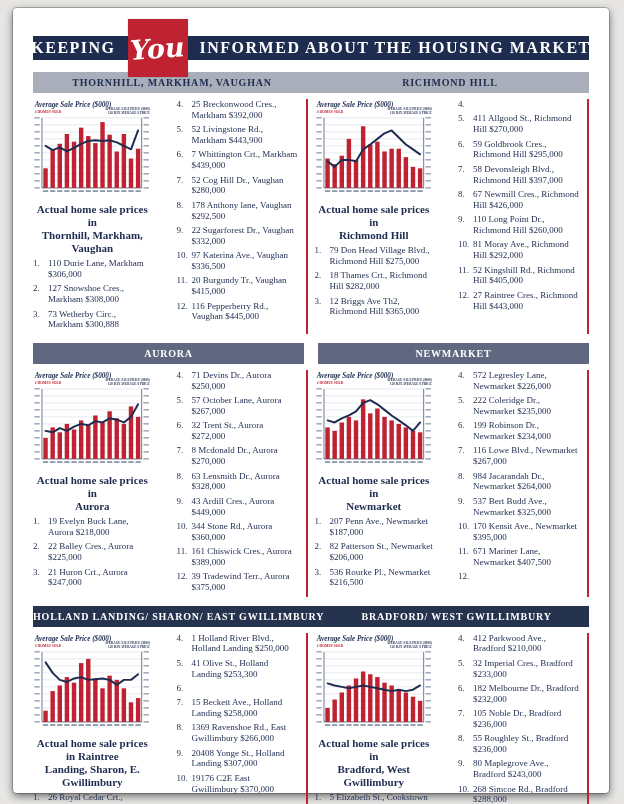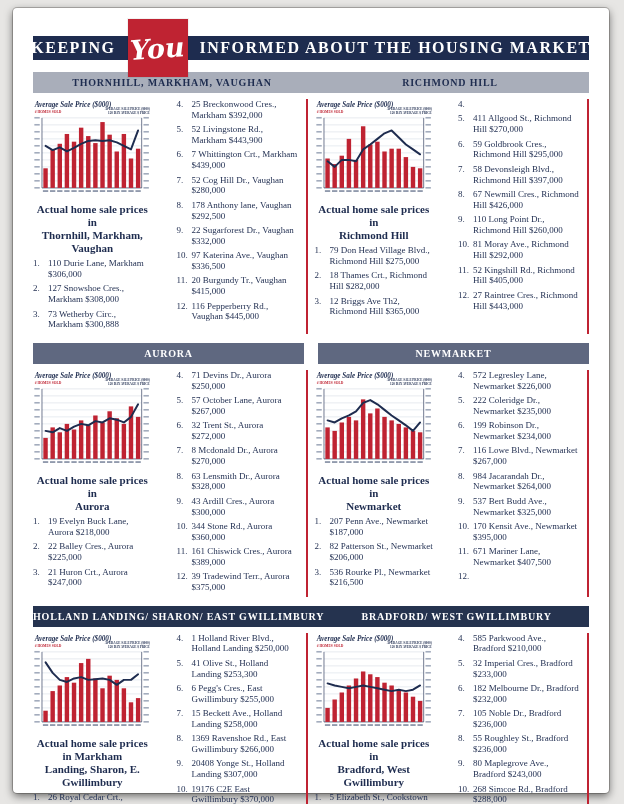--- a/index.html
+++ b/index.html
@@ -467,21 +467,21 @@
               <div class="item">
                 <span class="num">7.</span>
                 <span class="txt">8 Mcdonald Dr., Aurora $270,000</span>
               </div>
               <div class="item">
                 <span class="num">8.</span>
                 <span class="txt">63 Lensmith Dr., Aurora $328,000</span>
               </div>
               <div class="item">
                 <span class="num">9.</span>
-                <span class="txt">43 Ardill Cres., Aurora $300,000</span>
+                <span class="txt">43 Ardill Cres., Aurora $449,000</span>
               </div>
               <div class="item">
                 <span class="num">10.</span>
                 <span class="txt">344 Stone Rd., Aurora $360,000</span>
               </div>
               <div class="item">
                 <span class="num">11.</span>
                 <span class="txt">161 Chiswick Cres., Aurora $389,000</span>
               </div>
               <div class="item">
@@ -701,21 +701,21 @@
                 <rect x="98.7207142857143" y="61.56" width="4.9157142857142855" height="37.44" fill="#bf2332"></rect>
                 <rect x="98.2207142857143" y="101.5" width="5.9157142857142855" height="2" fill="#8d97aa"></rect>
                 <rect x="106.64928571428571" y="77.16" width="4.9157142857142855" height="21.84" fill="#bf2332"></rect>
                 <rect x="106.14928571428571" y="101.5" width="5.9157142857142855" height="2" fill="#8d97aa"></rect>
                 <rect x="114.57785714285714" y="72.48" width="4.9157142857142855" height="26.52" fill="#bf2332"></rect>
                 <rect x="114.07785714285714" y="101.5" width="5.9157142857142855" height="2" fill="#8d97aa"></rect>
                 <polyline points="14.0,32.7 21.9,44.4 29.8,52.2 37.8,54.5 45.7,50.6 53.6,49.1 61.5,52.2 69.5,51.4 77.4,50.6 85.3,52.2 93.3,57.7 101.2,52.2 109.1,52.2 117.0,46.0" fill="none" stroke="#1e2c4f" stroke-width="2.2" stroke-linejoin="round" stroke-linecap="round"></polyline>
               </svg>
             </div>
       <div class="caption">
-        <span>Actual home sale prices in Markham</span><br>
+        <span>Actual home sale prices in Raintree</span><br>
         <span>Landing, Sharon, E. Gwillimbury</span>
       </div>
       <div class="sale-list">
               <div class="item">
                 <span class="num">1.</span>
                 <span class="txt">26 Royal Cedar Crt., Holland Landing $190,000</span>
               </div>
             </div>
     </div>
     <div class="right-col">
@@ -723,21 +723,20 @@
               <div class="item">
                 <span class="num">4.</span>
                 <span class="txt">1 Holland River Blvd., Holland Landing $250,000</span>
               </div>
               <div class="item">
                 <span class="num">5.</span>
                 <span class="txt">41 Olive St., Holland Landing $253,300</span>
               </div>
               <div class="item">
                 <span class="num">6.</span>
-                <span class="txt">6 Pegg's Cres., East Gwillimbury $255,000</span>
               </div>
               <div class="item">
                 <span class="num">7.</span>
                 <span class="txt">15 Beckett Ave., Holland Landing $258,000</span>
               </div>
               <div class="item">
                 <span class="num">8.</span>
                 <span class="txt">1369 Ravenshoe Rd., East Gwillimbury $266,000</span>
               </div>
               <div class="item">
@@ -839,21 +838,21 @@
               <div class="item">
                 <span class="num">2.</span>
                 <span class="txt">120 Kulpin Ave., Bradford $190,000</span>
               </div>
             </div>
     </div>
     <div class="right-col">
       <div class="sale-list">
               <div class="item">
                 <span class="num">4.</span>
-                <span class="txt">585 Parkwood Ave., Bradford $210,000</span>
+                <span class="txt">412 Parkwood Ave., Bradford $210,000</span>
               </div>
               <div class="item">
                 <span class="num">5.</span>
                 <span class="txt">32 Imperial Cres., Bradford $233,000</span>
               </div>
               <div class="item">
                 <span class="num">6.</span>
                 <span class="txt">182 Melbourne Dr., Bradford $232,000</span>
               </div>
               <div class="item">

